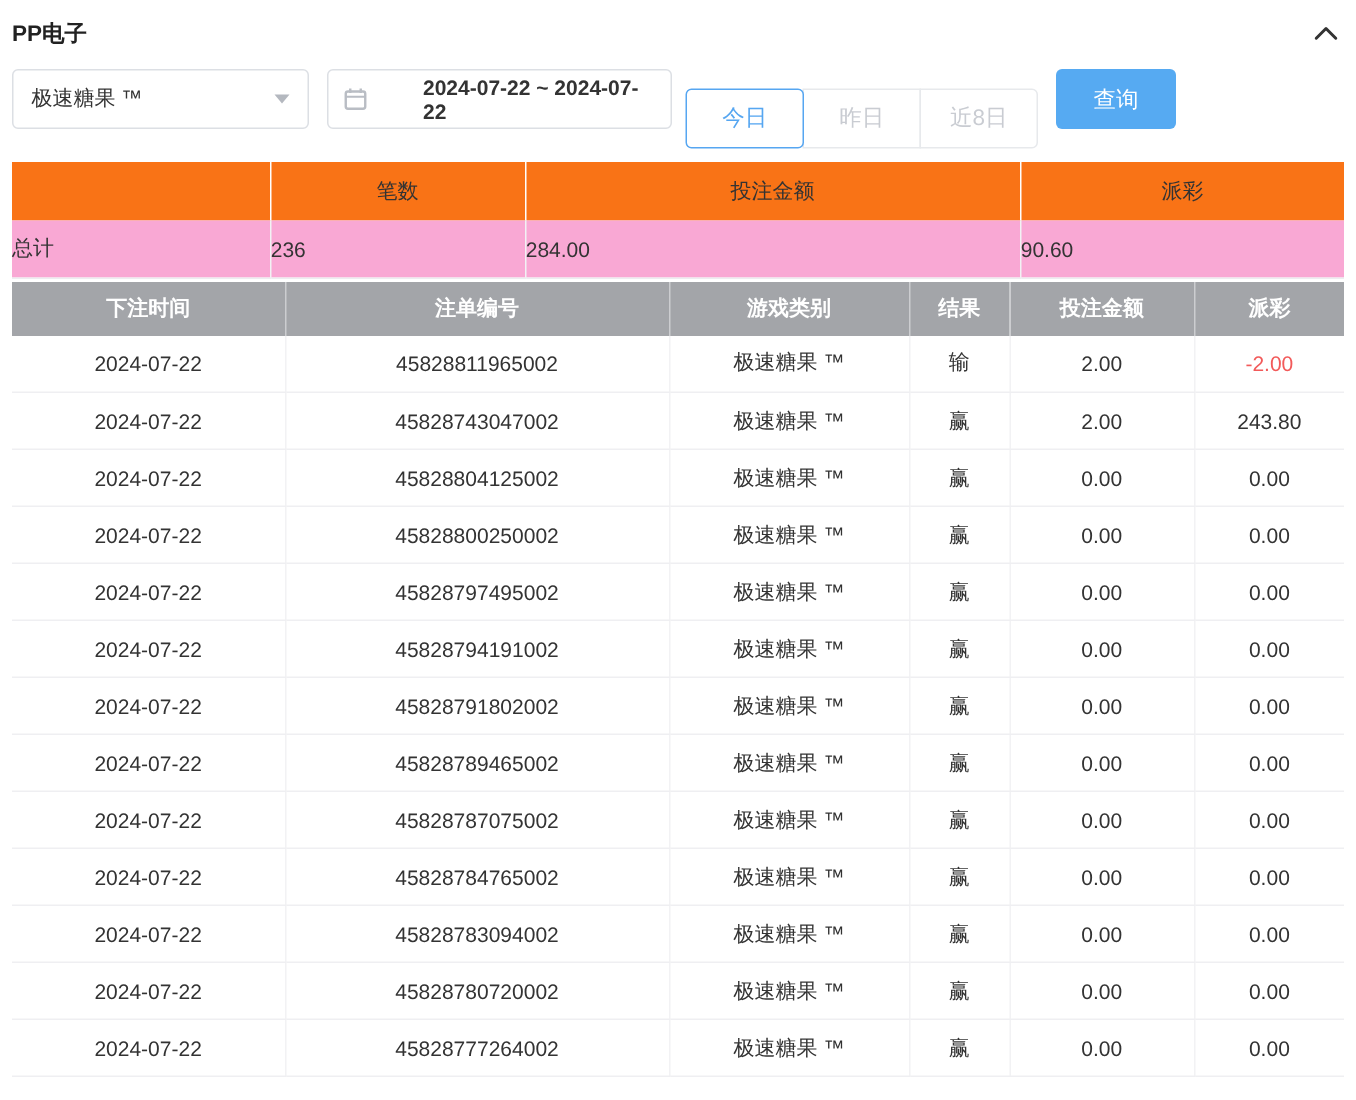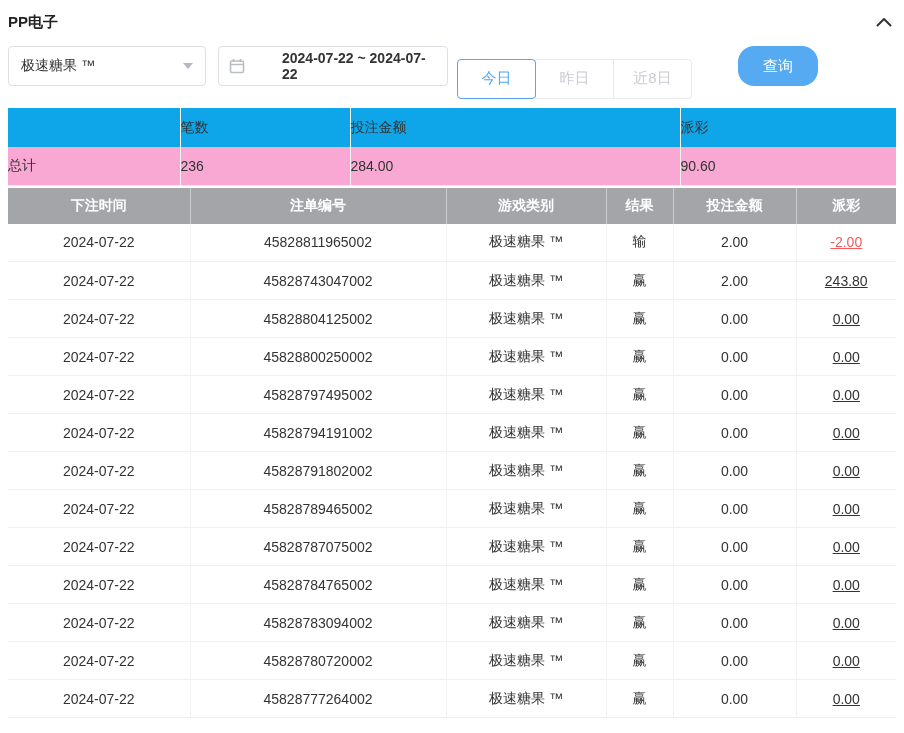--- a/index.html
+++ b/index.html
@@ -27,41 +27,41 @@
 
   .btn-group { display: flex; margin-right: 12px; }
   .qbtn { width: 79px; height: 40px; background: #fff; border: 1px solid #e7e9ec;
     font-size: 15px; color: #c9ccd2; cursor: pointer; margin-left: -1px;
     font-family: "Liberation Sans", sans-serif; margin-top: 25px; }
   .qbtn:first-child { margin-left: 0; border-radius: 4px 0 0 4px; }
   .qbtn:last-child { border-radius: 0 4px 4px 0; }
   .qbtn.active { color: #56a6f1; border-color: #56a6f1; position: relative; z-index: 2; border-radius: 4px; }
 
   .search-btn { width: 80px; height: 40px; background: #56aaf2; color: #fff; border: none;
-    border-radius: 16px; font-size: 15px; cursor: pointer; font-family: "Liberation Sans", sans-serif; margin-left: 34px; }
+    border-radius: 4px; font-size: 15px; cursor: pointer; font-family: "Liberation Sans", sans-serif; }
 
   
   table { border-collapse: collapse; table-layout: fixed; width: 888px; }
   .summary-table { margin-top: 22px; font-size: 14px; }
-  .summary-table th { height: 39px; background: #0ea5e9; font-weight: normal; color: #333;
-    text-align: left; border-right: 1px solid #fff; }
+  .summary-table th { height: 39px; background: #f97316; font-weight: normal; color: #333;
+    text-align: center; border-right: 1px solid #fff; }
   .summary-table th:last-child { border-right: none; }
   .summary-table td { height: 38px; text-align: left; background: #f9a8d4;
     border-bottom: 1px solid #ededf0; border-right: 1px solid #f2f2f4; }
   .summary-table td:last-child { border-right: none; }
   .sum-c0 { width: 172px; } .sum-c1 { width: 170px; } .sum-c2 { width: 330px; } .sum-c3 { width: 216px; }
 
   
   .bet-table { margin-top: 2px; font-size: 14px; }
   .bet-table th { height: 36px; background: #a3a5a9; color: #fff; font-weight: bold;
     text-align: center; border-right: 1px solid rgba(255,255,255,0.45); }
   .bet-table th:last-child { border-right: none; }
   .bet-table td { height: 38px; text-align: center; color: #333;
     border-bottom: 1px solid #efeff2; border-right: 1px solid #f2f2f4; background: #fff; }
-  .bet-table td:last-child { border-right: none; text-decoration: underline; }
+  .bet-table td:last-child { border-right: none; }
   .bt-c0 { width: 182px; } .bt-c1 { width: 256px; } .bt-c2 { width: 160px; }
   .bt-c3 { width: 67px; }  .bt-c4 { width: 123px; } .bt-c5 { width: 100px; }
   td.negative { color: #f25a5a; }
 </style>
 </head>
 <body>
 
 <div class="page">
 
   <div class="panel-header">

